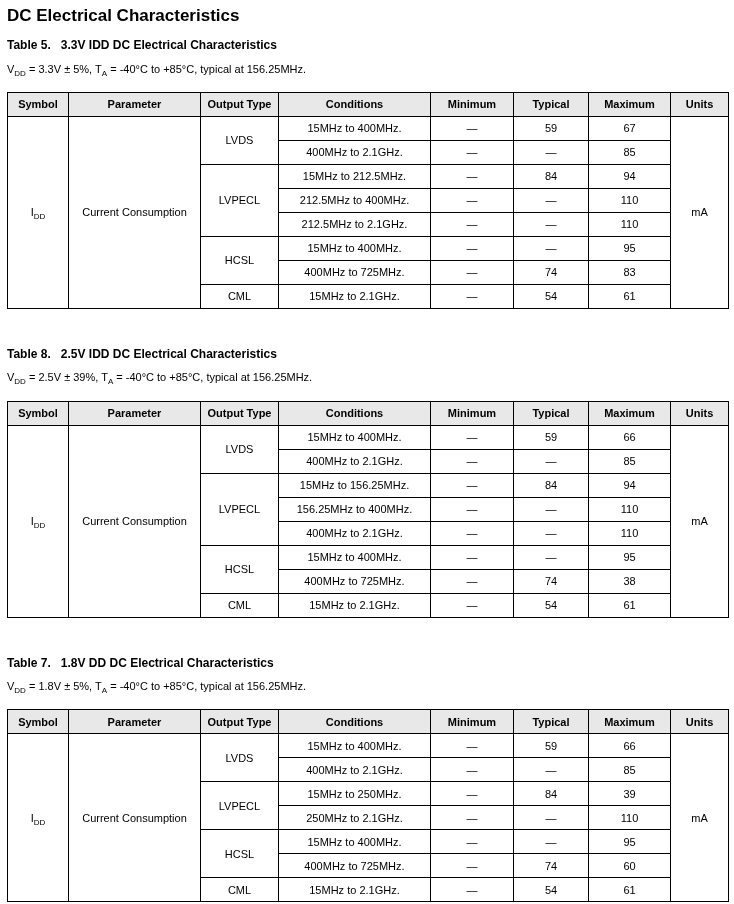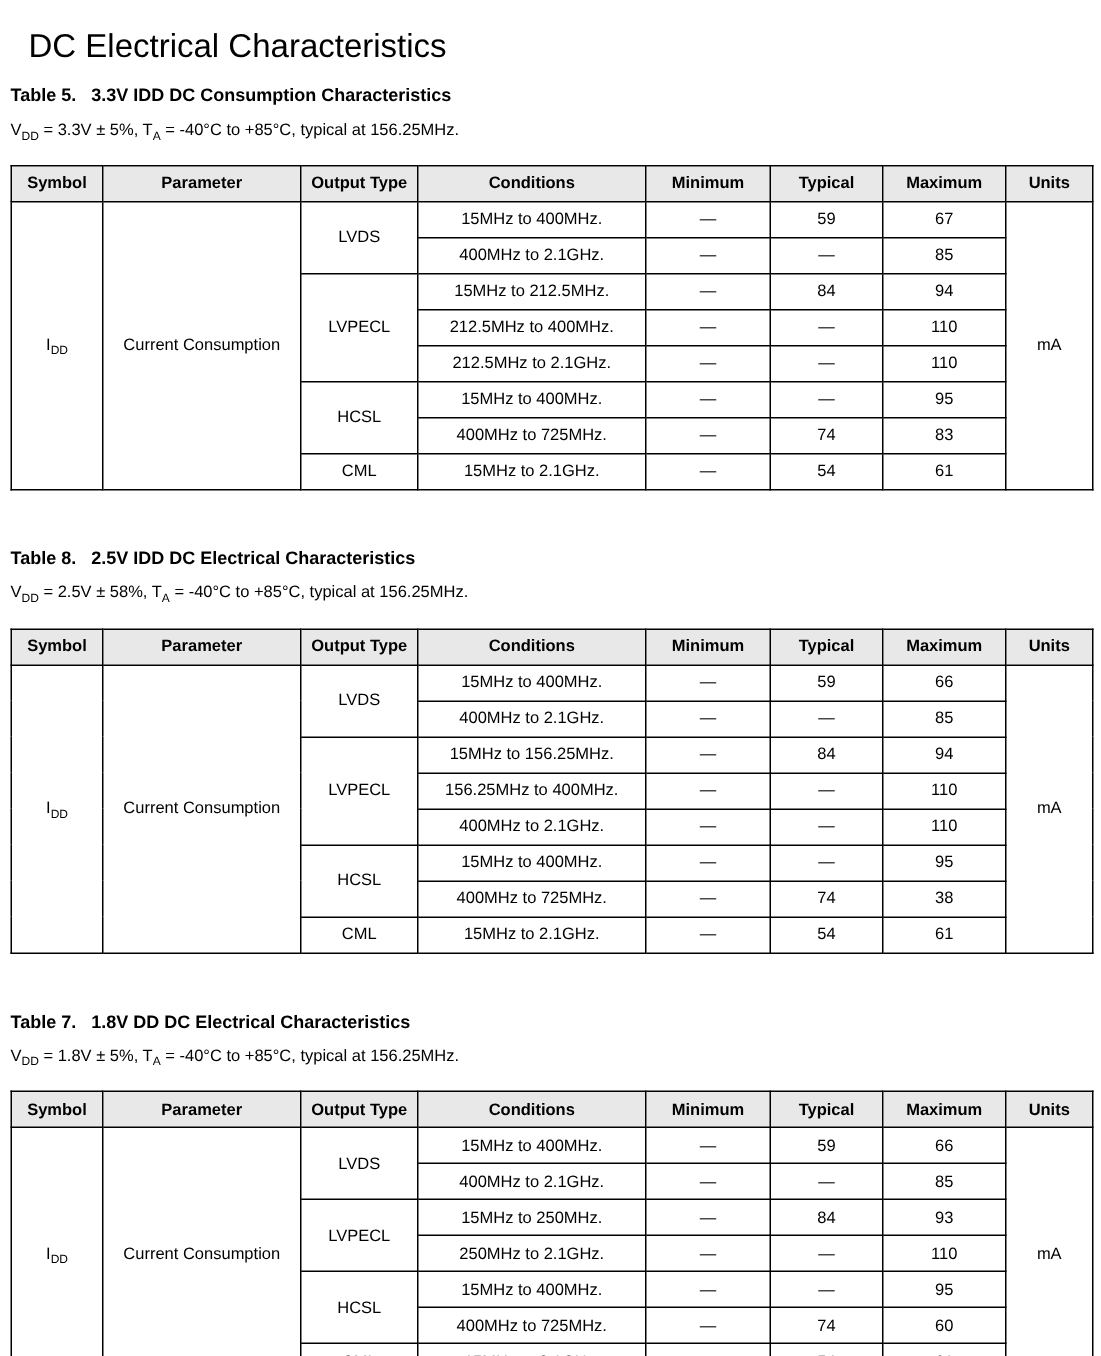--- a/index.html
+++ b/index.html
@@ -4,23 +4,23 @@
 <style>
   html, body { margin: 0; padding: 0; background: #ffffff; }
   body {
     width: 734px;
     font-family: "Liberation Sans", sans-serif;
     color: #000;
     -webkit-font-smoothing: antialiased;
   }
   .page { padding: 6px 6px 10px 7px; }
   .page-title {
-    font-size: 22px;
-    font-weight: normal;
-    margin: 12px;
+    font-size: 17px;
+    font-weight: bold;
+    margin: 0;
     line-height: 1.2;
   }
   .tbl-section { margin: 0; }
   .caption {
     font-size: 12px;
     font-weight: bold;
     margin: 12px 0 0 0;
     line-height: 1.2;
   }
   .sec-gap { margin-top: 38px; }
@@ -69,21 +69,21 @@
   col.c-units { width: 58px; }
 </style>
 </head>
 <body>
 
 <div class="page">
 
   <h1 class="page-title">DC Electrical Characteristics</h1>
 
   <section class="tbl-section">
-    <h2 class="caption"><span>Table 5.</span><span class="cap-title">3.3V IDD DC Consumption Characteristics</span></h2>
+    <h2 class="caption"><span>Table 5.</span><span class="cap-title">3.3V IDD DC Electrical Characteristics</span></h2>
     <p class="subtitle"><span>V</span><sub>DD</sub><span> = 3.3V ± 5%, T</span><sub>A</sub><span> = -40°C to +85°C, typical at 156.25MHz.</span></p>
     <table class="spec">
       <colgroup>
           <col class="c-symbol">
           <col class="c-parameter">
           <col class="c-output">
           <col class="c-cond">
           <col class="c-min">
           <col class="c-typ">
           <col class="c-max">
@@ -156,21 +156,21 @@
           <td>—</td>
           <td>54</td>
           <td>61</td>
         </tr>
       </tbody>
     </table>
   </section>
 
   <section class="tbl-section sec-gap">
     <h2 class="caption"><span>Table 8.</span><span class="cap-title">2.5V IDD DC Electrical Characteristics</span></h2>
-    <p class="subtitle"><span>V</span><sub>DD</sub><span> = 2.5V ± 58%, T</span><sub>A</sub><span> = -40°C to +85°C, typical at 156.25MHz.</span></p>
+    <p class="subtitle"><span>V</span><sub>DD</sub><span> = 2.5V ± 39%, T</span><sub>A</sub><span> = -40°C to +85°C, typical at 156.25MHz.</span></p>
     <table class="spec">
       <colgroup>
           <col class="c-symbol">
           <col class="c-parameter">
           <col class="c-output">
           <col class="c-cond">
           <col class="c-min">
           <col class="c-typ">
           <col class="c-max">
           <col class="c-units">
@@ -288,21 +288,21 @@
           <td class="cond">400MHz to 2.1GHz.</td>
           <td>—</td>
           <td>—</td>
           <td>85</td>
         </tr>
         <tr>
           <td rowspan="2">LVPECL</td>
           <td class="cond">15MHz to 250MHz.</td>
           <td>—</td>
           <td>84</td>
-          <td>93</td>
+          <td>39</td>
         </tr>
         <tr>
           <td class="cond">250MHz to 2.1GHz.</td>
           <td>—</td>
           <td>—</td>
           <td>110</td>
         </tr>
         <tr>
           <td rowspan="2">HCSL</td>
           <td class="cond">15MHz to 400MHz.</td>

